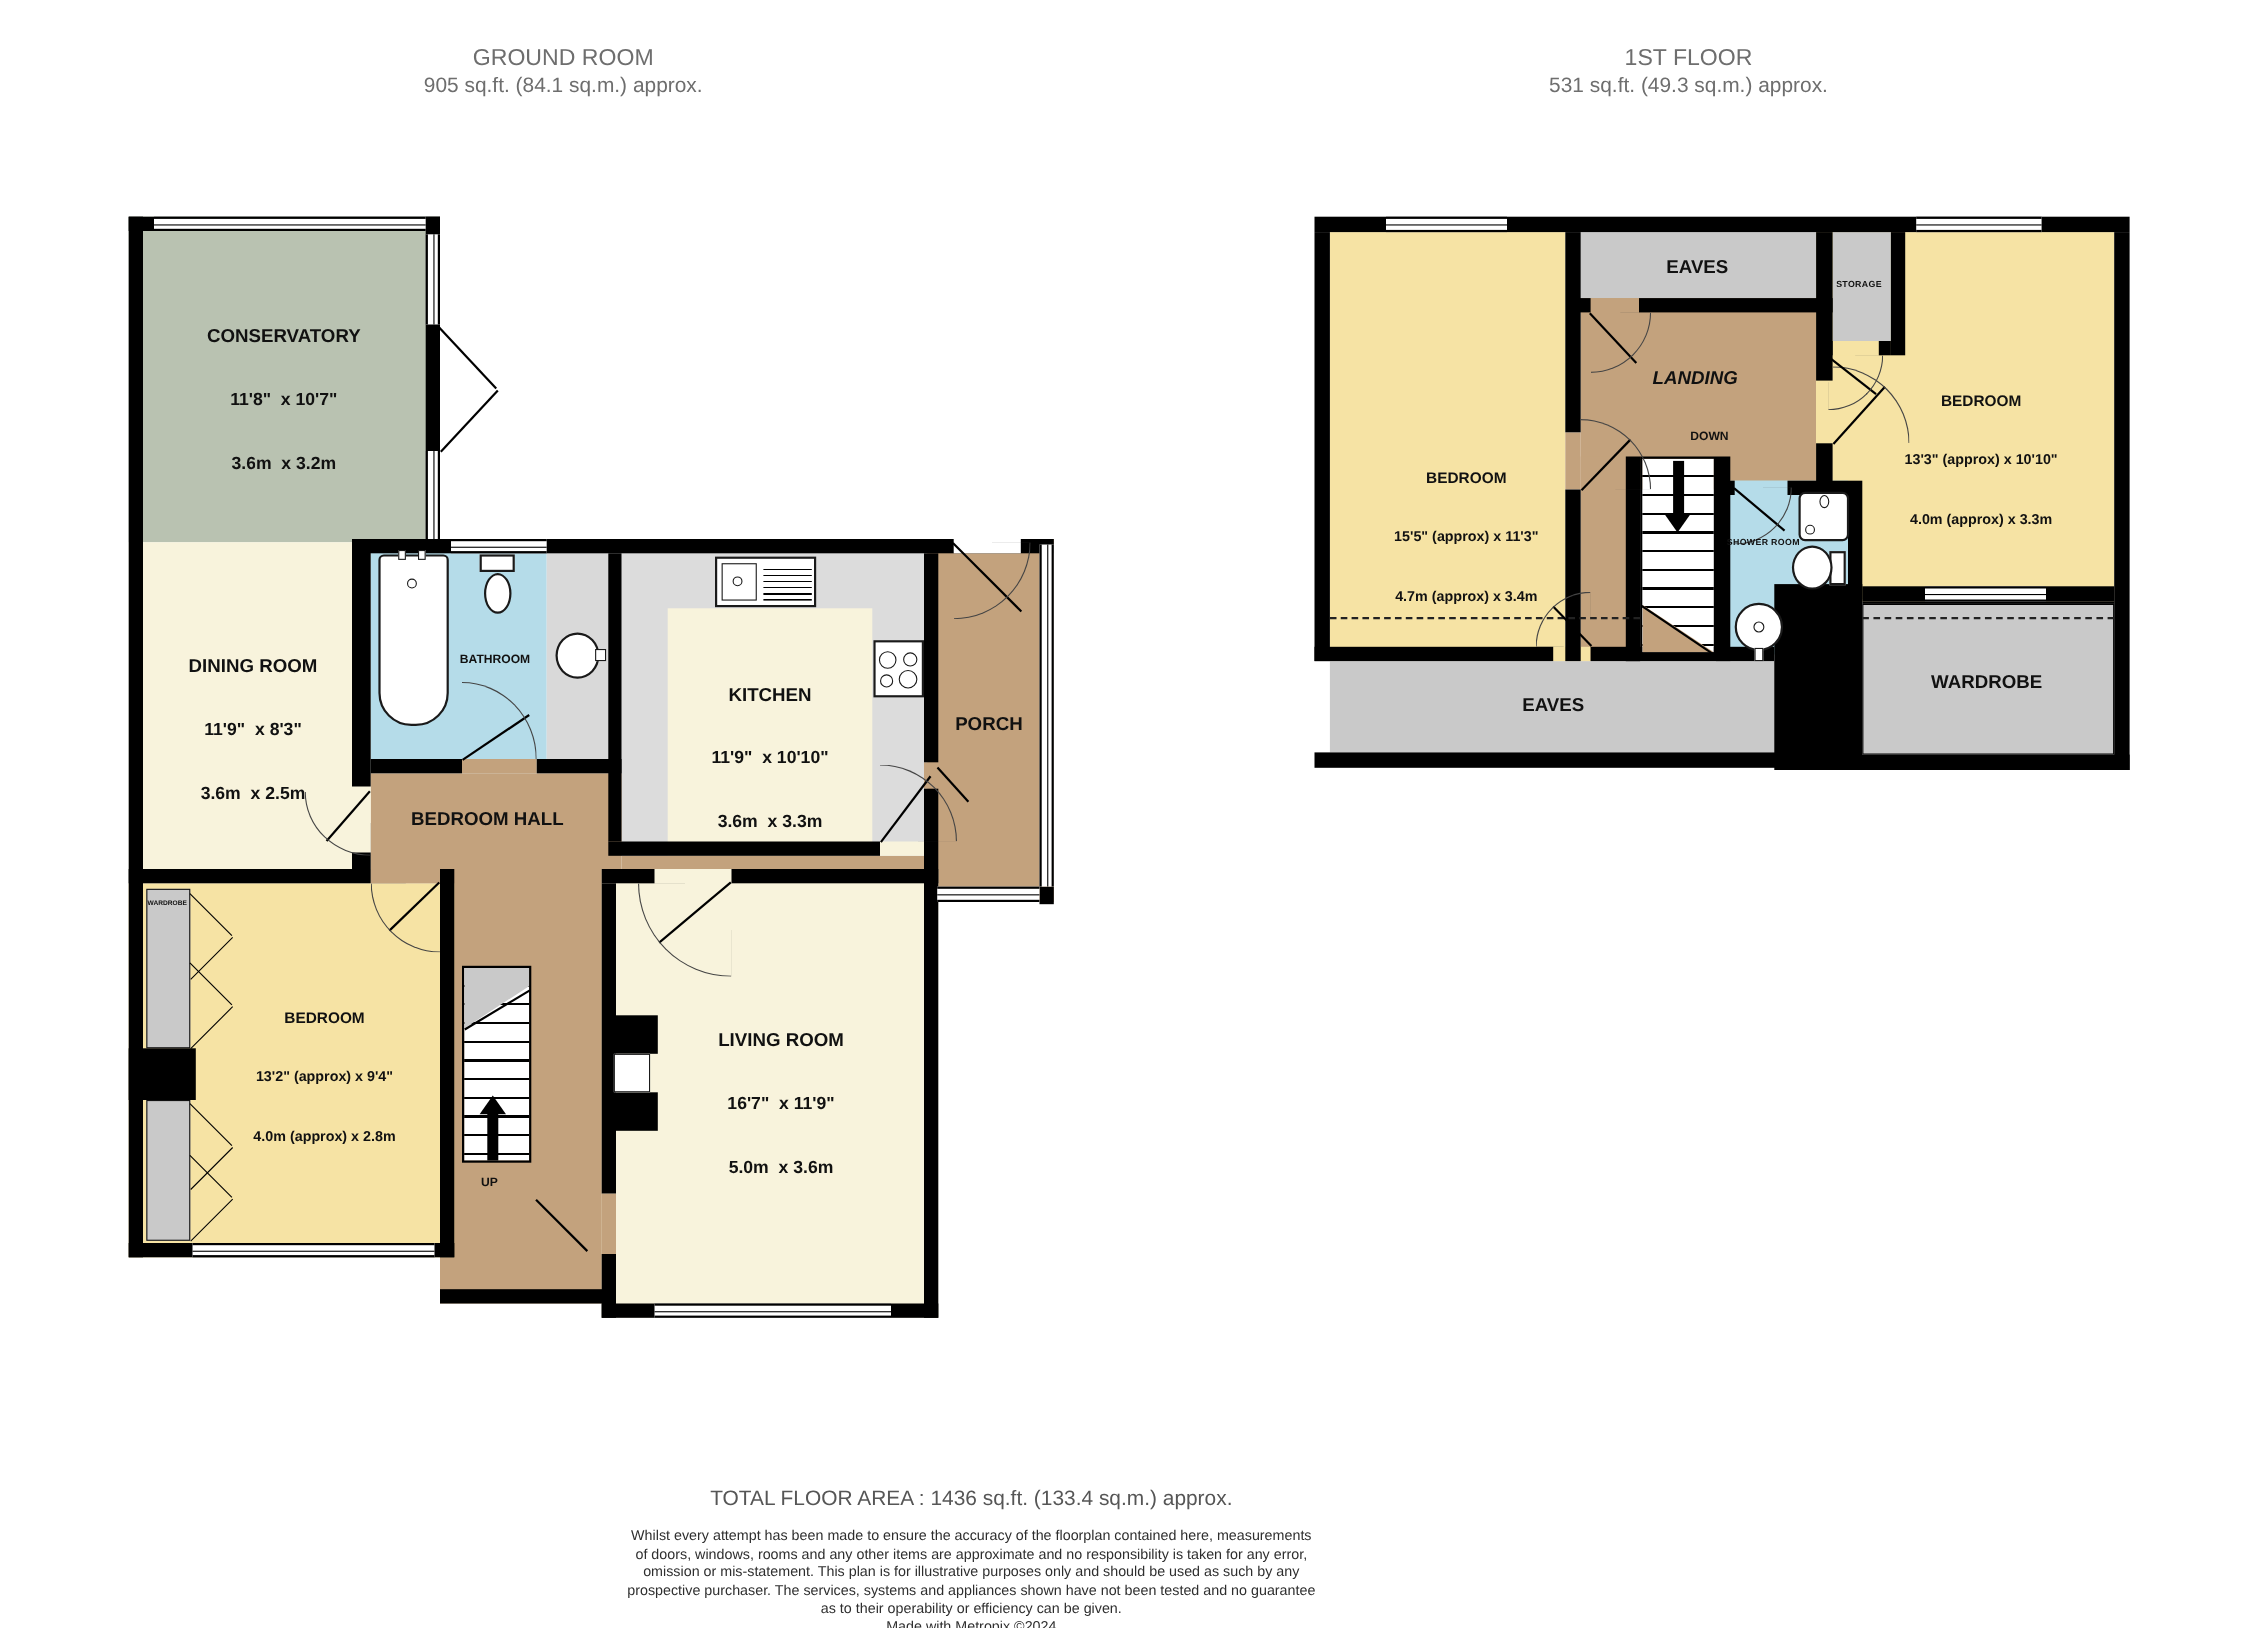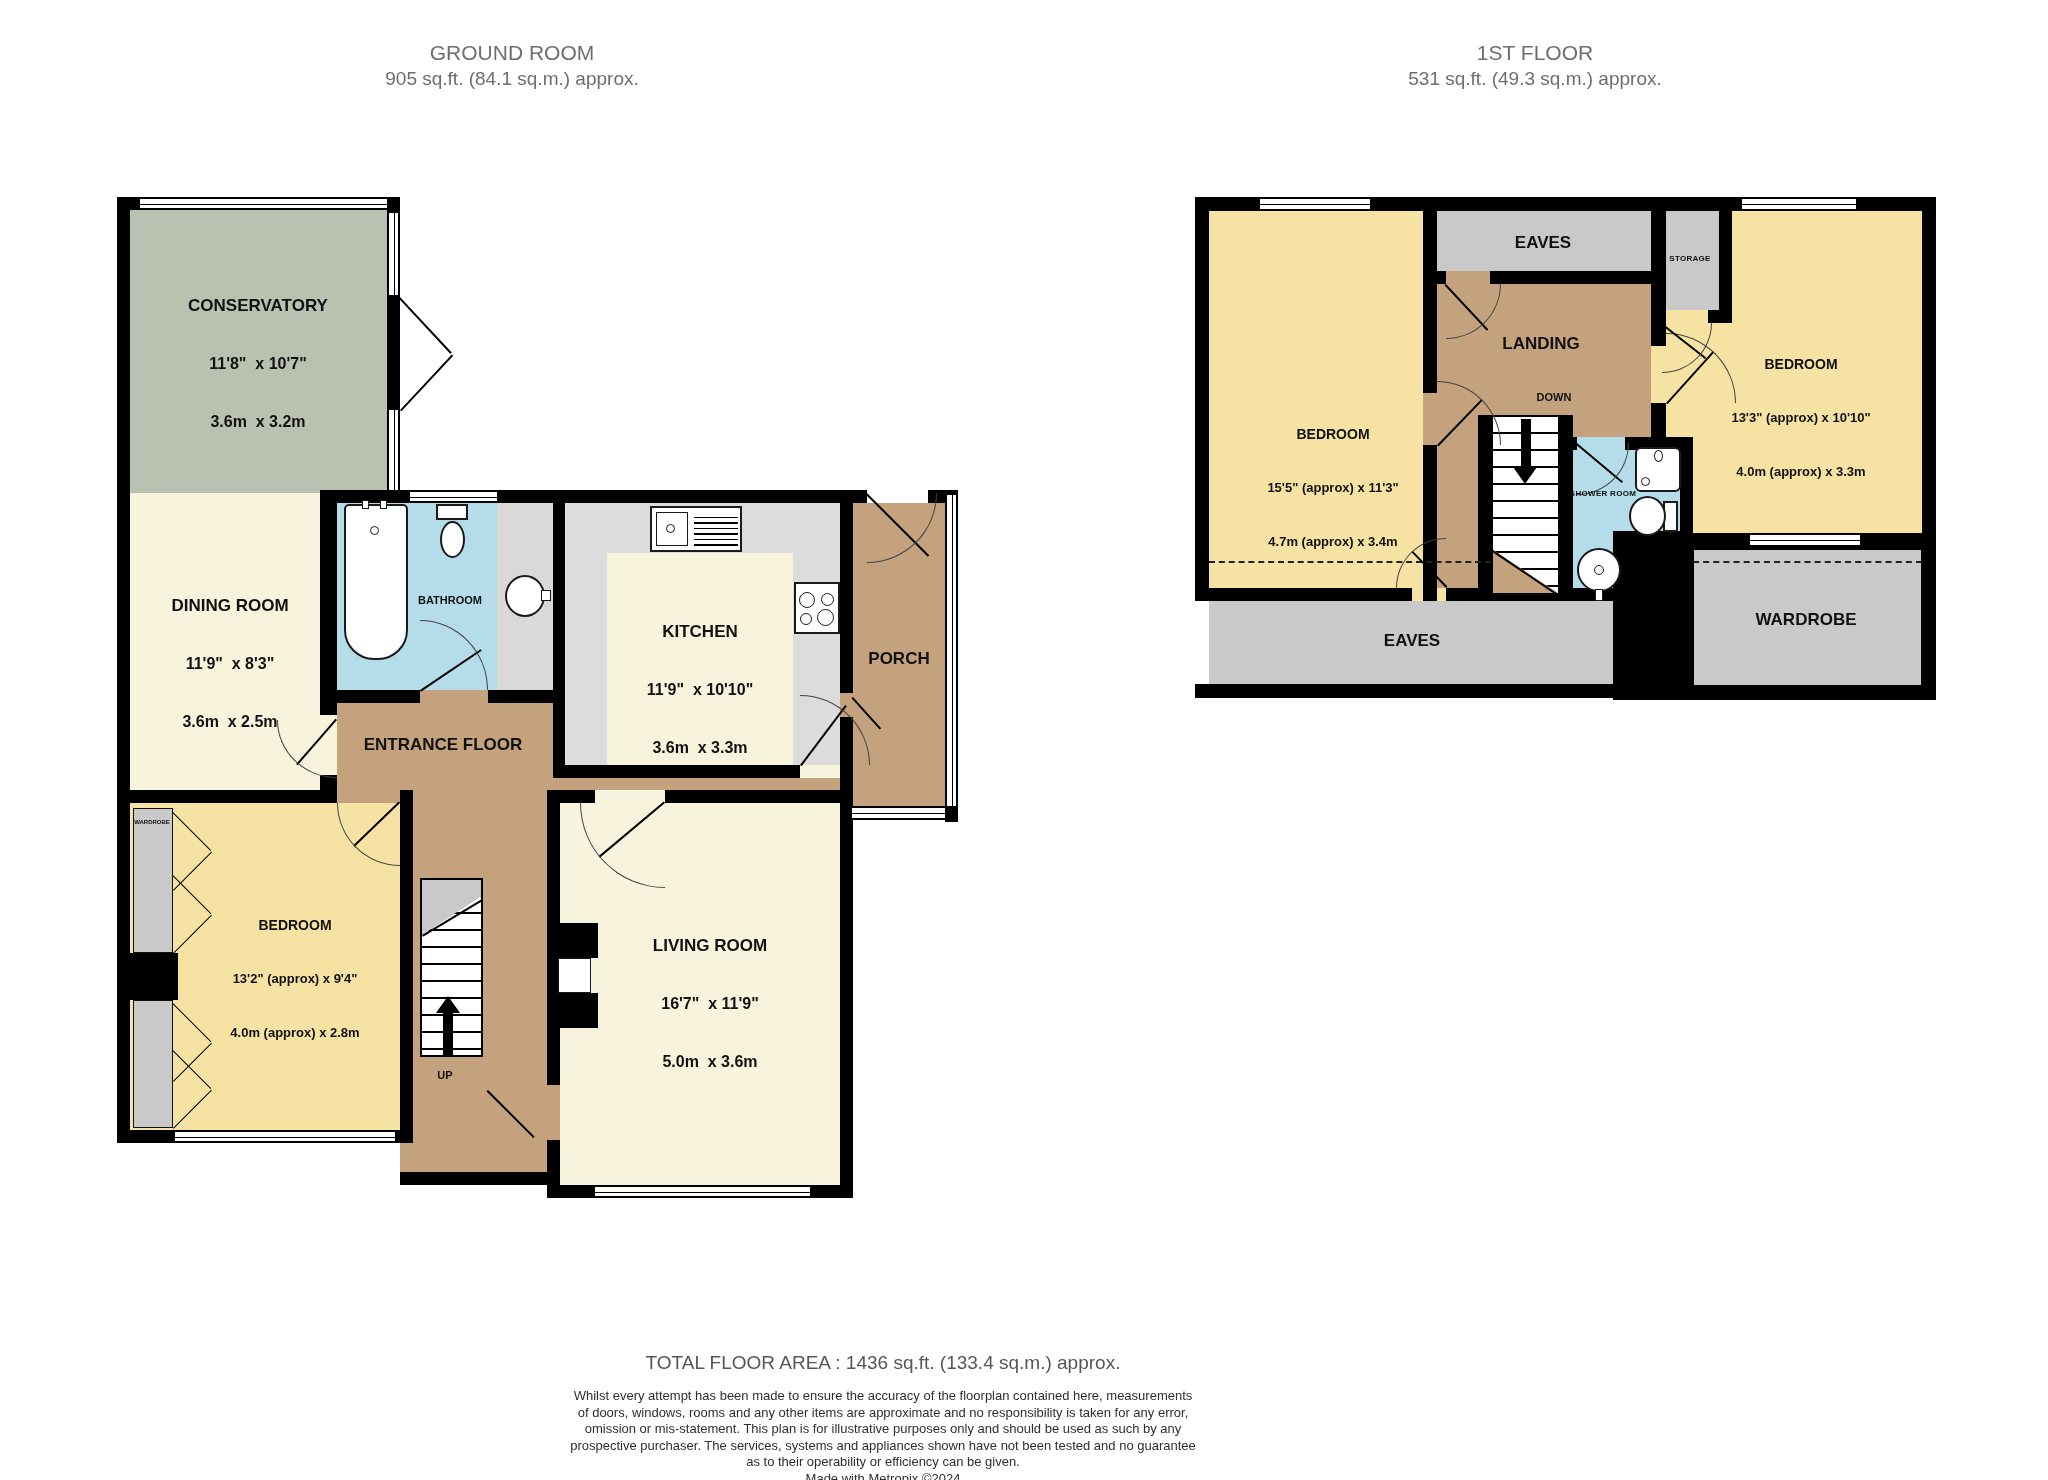--- a/index.html
+++ b/index.html
@@ -182,21 +182,21 @@
   <div class="l2">11'9"  x 8'3"</div>
   <div class="l2">3.6m  x 2.5m</div>
 </div>
 <div class="label tiny" style="left:450px;top:600px;">BATHROOM</div>
 <div class="label" style="left:700px;top:681px;">
   <div class="l1">KITCHEN</div>
   <div class="l2">11'9"  x 10'10"</div>
   <div class="l2">3.6m  x 3.3m</div>
 </div>
 <div class="label l1" style="left:899px;top:659px;text-align:center;">PORCH</div>
-<div class="label l1" style="left:443px;top:745px;">ENTRANCE FLOOR</div>
+<div class="label l1" style="left:443px;top:745px;">BEDROOM HALL</div>
 <div class="label" style="left:295px;top:970px;">
   <div class="s1">BEDROOM</div>
   <div class="s2">13'2" (approx) x 9'4"</div>
   <div class="s2">4.0m (approx) x 2.8m</div>
 </div>
 <div class="label" style="left:710px;top:995px;">
   <div class="l1">LIVING ROOM</div>
   <div class="l2">16'7"  x 11'9"</div>
   <div class="l2">5.0m  x 3.6m</div>
 </div>
@@ -285,21 +285,21 @@
   <div class="s1">BEDROOM</div>
   <div class="s2">15'5" (approx) x 11'3"</div>
   <div class="s2">4.7m (approx) x 3.4m</div>
 </div>
 <div class="label" style="left:1801px;top:409px;">
   <div class="s1">BEDROOM</div>
   <div class="s2">13'3" (approx) x 10'10"</div>
   <div class="s2">4.0m (approx) x 3.3m</div>
 </div>
 <div class="label l1" style="left:1543px;top:243px;">EAVES</div>
-<div class="label l1" style="left:1541px;top:344px;">LANDING</div>
+<div class="label l1" style="left:1541px;top:344px;font-style:italic;">LANDING</div>
 <div class="label tiny" style="left:1529px;top:397px;margin-left:25px;">DOWN</div>
 <div class="label micro" style="left:1690px;top:258px;">STORAGE</div>
 <div class="label micro" style="left:1603px;top:493px;">SHOWER ROOM</div>
 <div class="label l1" style="left:1412px;top:641px;">EAVES</div>
 <div class="label l1" style="left:1806px;top:620px;">WARDROBE</div>
 
 <div class="footer ftotal" style="left:883px;top:1352px;">TOTAL FLOOR AREA : 1436 sq.ft. (133.4 sq.m.) approx.</div>
 <div class="footer fdisc" style="left:883px;top:1388px;">
   <div>Whilst every attempt has been made to ensure the accuracy of the floorplan contained here, measurements</div>
   <div>of doors, windows, rooms and any other items are approximate and no responsibility is taken for any error,</div>

